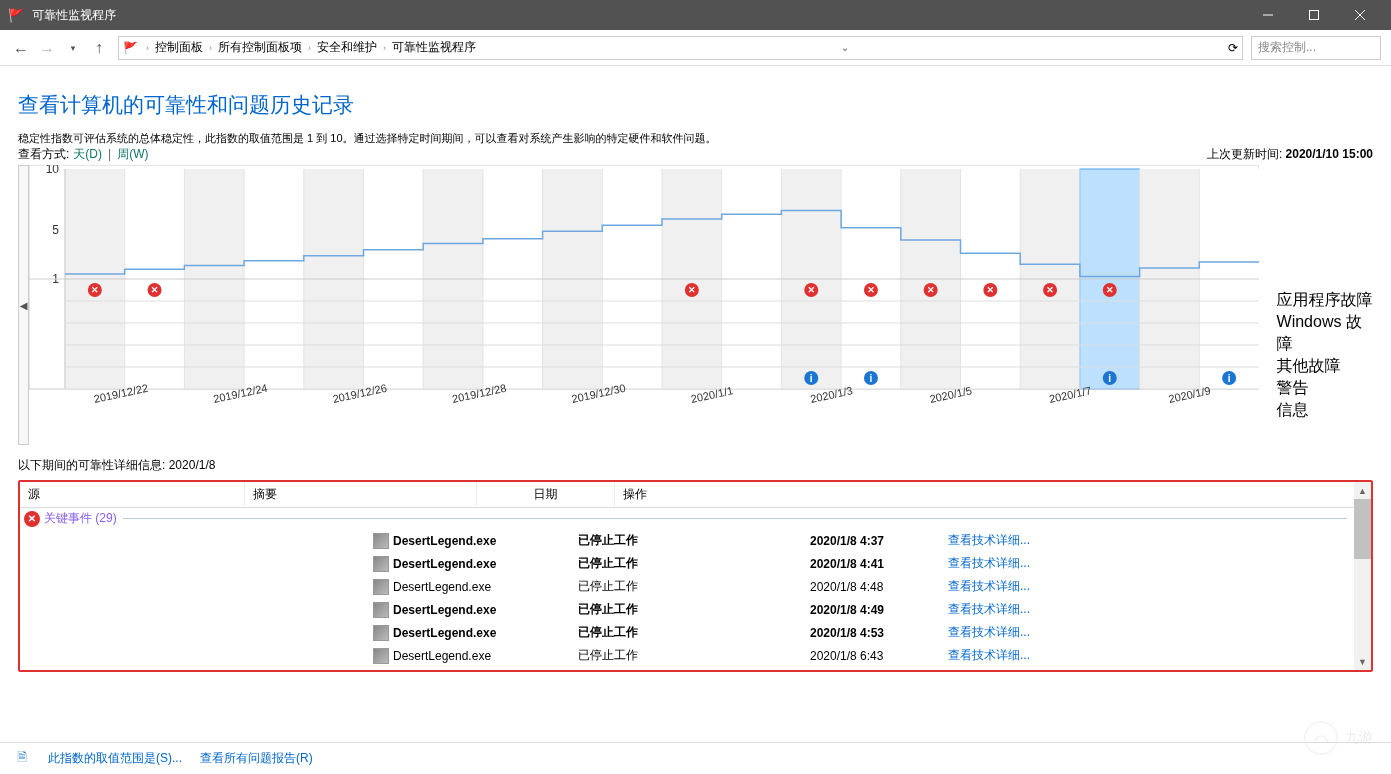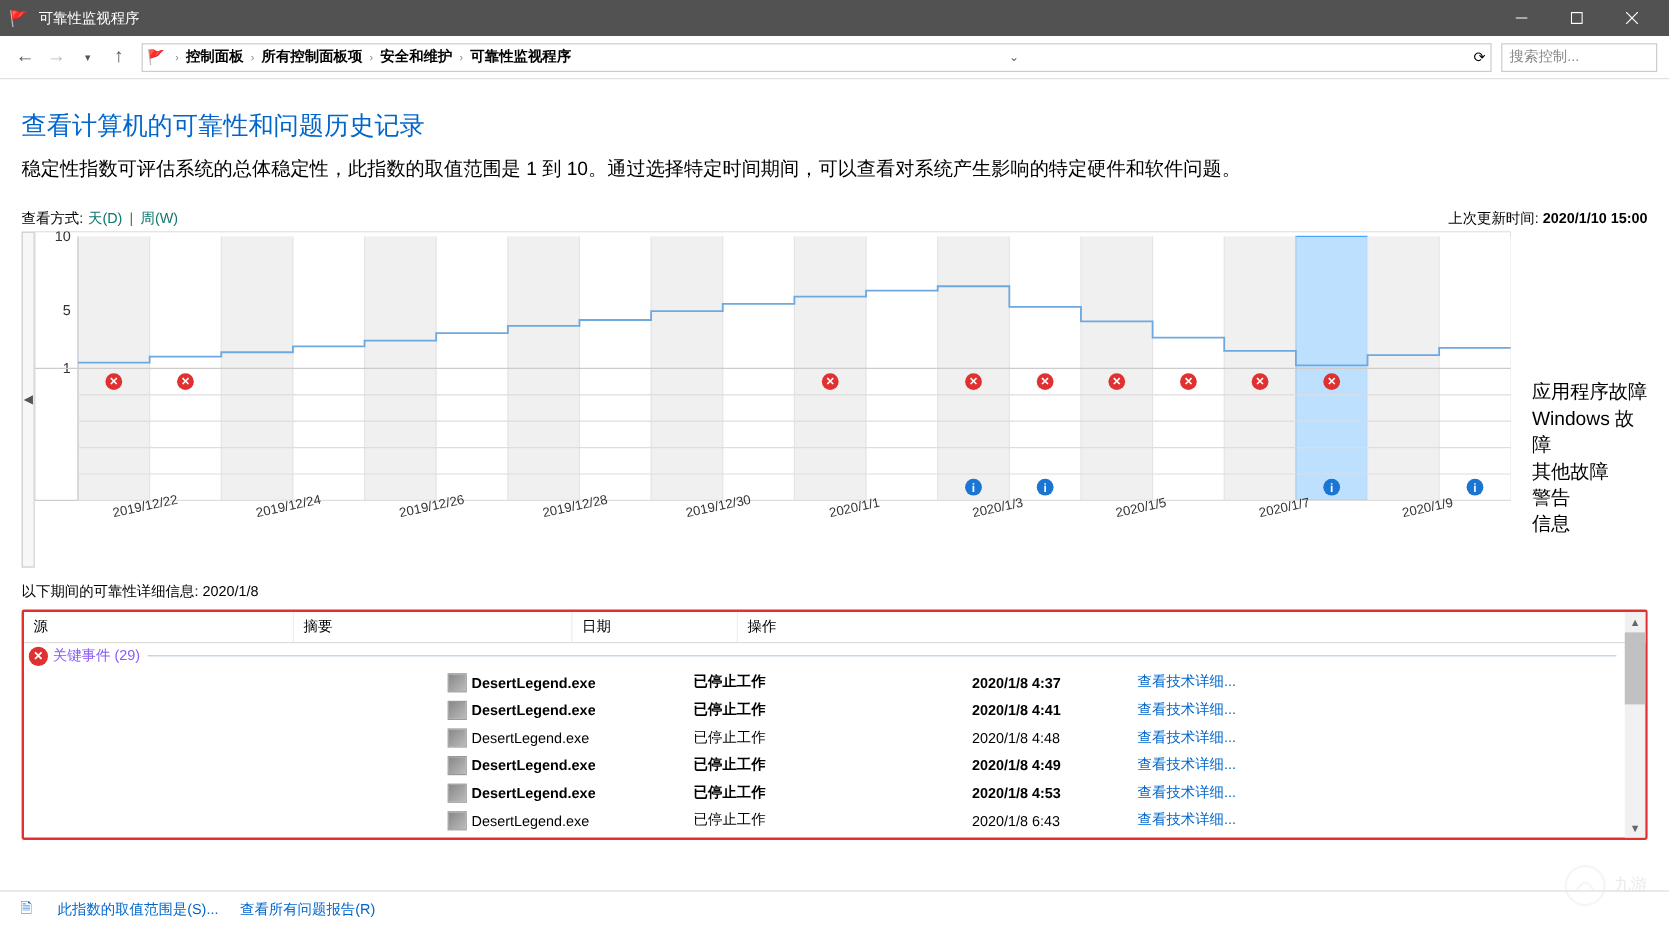--- a/index.html
+++ b/index.html
@@ -11,28 +11,28 @@
 .titlebar .winbtns { display: flex; }
 .titlebar .winbtn { width: 46px; height: 30px; display: flex; align-items: center; justify-content: center; cursor: pointer; }
 .titlebar .winbtn svg { width: 10px; height: 10px; }
 
 .navbar { height: 36px; border-bottom: 1px solid #e0e0e0; display: flex; align-items: center; padding: 0 10px; gap: 4px; }
 .navbar .navarrow { width: 22px; height: 22px; display: flex; align-items: center; justify-content: center; cursor: pointer; color: #555; }
 .navbar .navarrow.disabled { color: #bbb; }
 .breadcrumb { flex: 1; height: 24px; border: 1px solid #ccc; display: flex; align-items: center; padding: 0 4px; font-size: 12px; gap: 2px; margin: 0 4px; }
 .breadcrumb .flag { font-size: 12px; margin-right: 2px; }
 .breadcrumb .sep { color: #888; font-size: 9px; margin: 0 4px; }
-.breadcrumb .crumb { cursor: pointer; font-weight: bold; }
+.breadcrumb .crumb { cursor: pointer; }
 .breadcrumb .refresh { margin-left: auto; padding-left: 6px; cursor: pointer; }
 .breadcrumb .dd { cursor: pointer; font-size: 10px; color: #666; margin-right: 8px; }
 .searchbox { width: 130px; height: 24px; border: 1px solid #ccc; display: flex; align-items: center; padding: 0 6px; color: #888; font-size: 12px; }
 
 .content { padding: 14px 18px 4px 18px; }
 .heading { color: #0066cc; font-size: 21px; margin-bottom: 12px; font-weight: 400; margin-top: 11px; }
-.desc { font-size: 16px; margin-bottom: 22px; }
+.desc { font-size: 11px; }
 
 .toolbar { display: flex; align-items: baseline; font-size: 12px; margin-bottom: 2px; }
 .toolbar .viewlbl { margin-right: 4px; }
 .toolbar a { color: #0f766e; cursor: pointer; }
 .toolbar .sep2 { margin: 0 6px; color: #666; }
 .toolbar .spacer { flex: 1; }
 .toolbar .lastup { font-size: 12px; }
 .toolbar .lastup .v { font-weight: 700; }
 
 .chartarea { position: relative; display: flex; margin-bottom: 6px; }
@@ -41,21 +41,21 @@
 .chartsvg { display: block; }
 .legendcol { width: 110px; padding: 124px 0 0 6px; font-size: 16px; line-height: 22px; }
 
 .detailhdr { font-size: 12px; padding: 6px 0 6px 0; }
 
 .gridwrap { position: relative; border: 2px solid #e03030; border-radius: 2px; height: 192px; }
 .gridhead { display: flex; background: #fff; border-bottom: 1px solid #ddd; font-size: 12px; }
 .gridhead .gh { padding: 4px 8px; border-right: 1px solid #eee; }
 .gridhead .gh1 { width: 225px; }
 .gridhead .gh2 { width: 232px; }
-.gridhead .gh3 { width: 138px; }
+.gridhead .gh3 { width: 138px; text-align: center; }
 .gridhead .gh4 { flex: 1; position: relative; }
 .gridbody { overflow: hidden; }
 .group { display: flex; align-items: center; font-size: 12px; padding: 2px 8px 2px 4px; }
 .group .badge { width: 16px; height: 16px; background: #e03030; border-radius: 50%; display: flex; align-items: center; justify-content: center; color: #fff; font-size: 10px; font-weight: 700; margin-right: 4px; }
 .group .gtxt { color: #8b5cf6; cursor: pointer; }
 .group .gline { flex: 1; border-top: 1px solid #bcd; margin: 0 6px 0 6px; }
 .group .garrow { font-size: 10px; cursor: pointer; }
 .row { display: flex; font-size: 12px; padding: 3px 8px 3px 20px; align-items: center; justify-content: center; }
 .row .ico { width: 16px; height: 16px; background: linear-gradient(135deg,#888,#bbb); margin-right: 4px; flex-shrink: 0; border: 1px solid #999; }
 .row .c1 { width: 205px; display: flex; align-items: center; }

